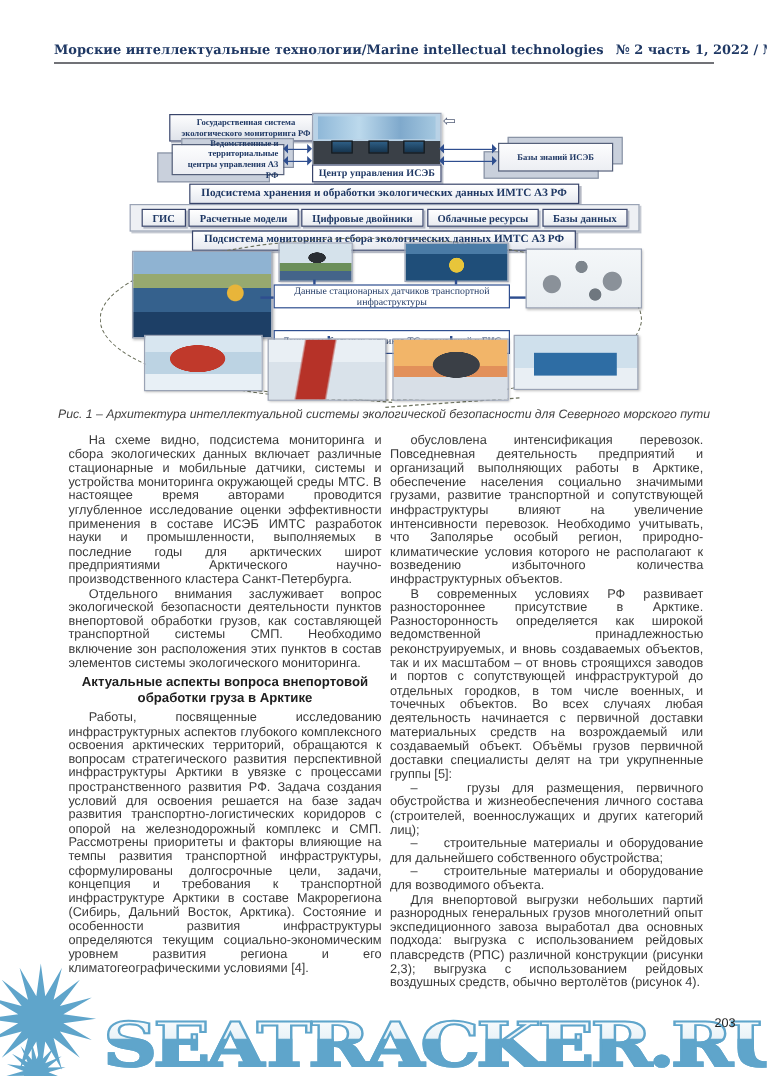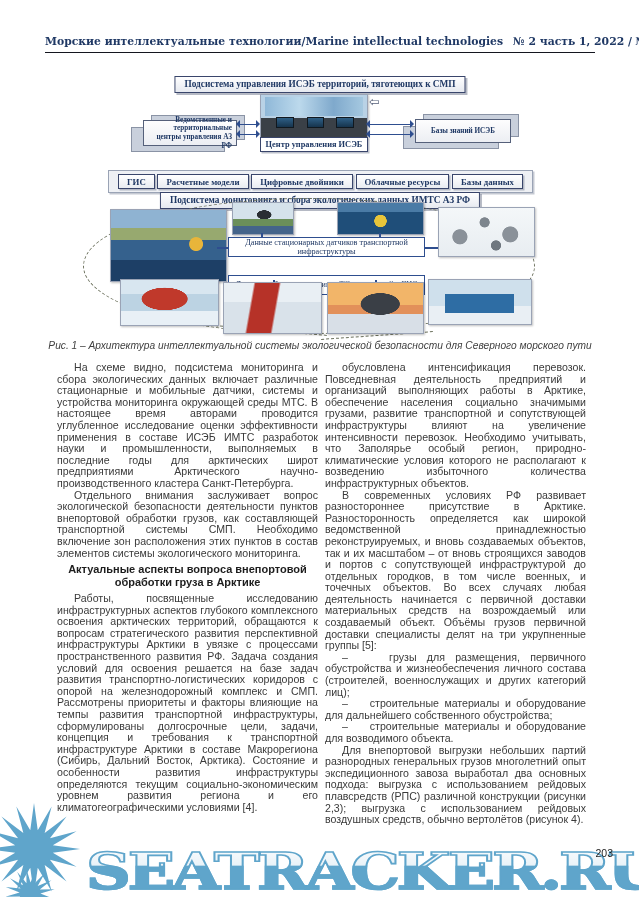--- a/index.html
+++ b/index.html
@@ -163,22 +163,22 @@
 </style>
 </head>
 <body>
 
 <div class="header">
   <span>Морские интеллектуальные технологии/Marine intellectual technologies</span>
   <span>№ 2 часть 1, 2022 / № 2 part 1, 2022</span>
 </div>
 
 <div class="figure">
-  <div class="fig-title t1">Подсистема управления ИСЭБ территорий, тяготеющих к СМП</div>
-
+
+  <div class="mg-box gov">Государственная система экологического мониторинга РФ</div>
 
   <span class="harrow ha-left">⇦</span>
   <span class="harrow ha-right">⇦</span>
 
   <div class="stack stk-left">
     <div class="layer lay1"></div>
     <div class="layer lay2"></div>
     <div class="front">Ведомственные и территориальные центры управления АЗ РФ</div>
   </div>
   <div class="stack stk-right">
@@ -193,20 +193,21 @@
     <div class="cr-mon cr-m2"></div>
     <div class="cr-mon cr-m3"></div>
   </div>
   <div class="cr-label">Центр управления ИСЭБ</div>
 
   <div class="dbl d1"></div>
   <div class="dbl d2"></div>
   <div class="dbl d3"></div>
   <div class="dbl d4"></div>
 
+  <div class="fig-title t2">Подсистема хранения и обработки экологических данных ИМТС АЗ РФ</div>
 
   <div class="store-outer">
     <span class="store-box">ГИС</span>
     <span class="store-box">Расчетные модели</span>
     <span class="store-box">Цифровые двойники</span>
     <span class="store-box">Облачные ресурсы</span>
     <span class="store-box">Базы данных</span>
   </div>
 
   <div class="fig-title t3">Подсистема мониторинга и сбора экологических данных ИМТС АЗ РФ</div>

